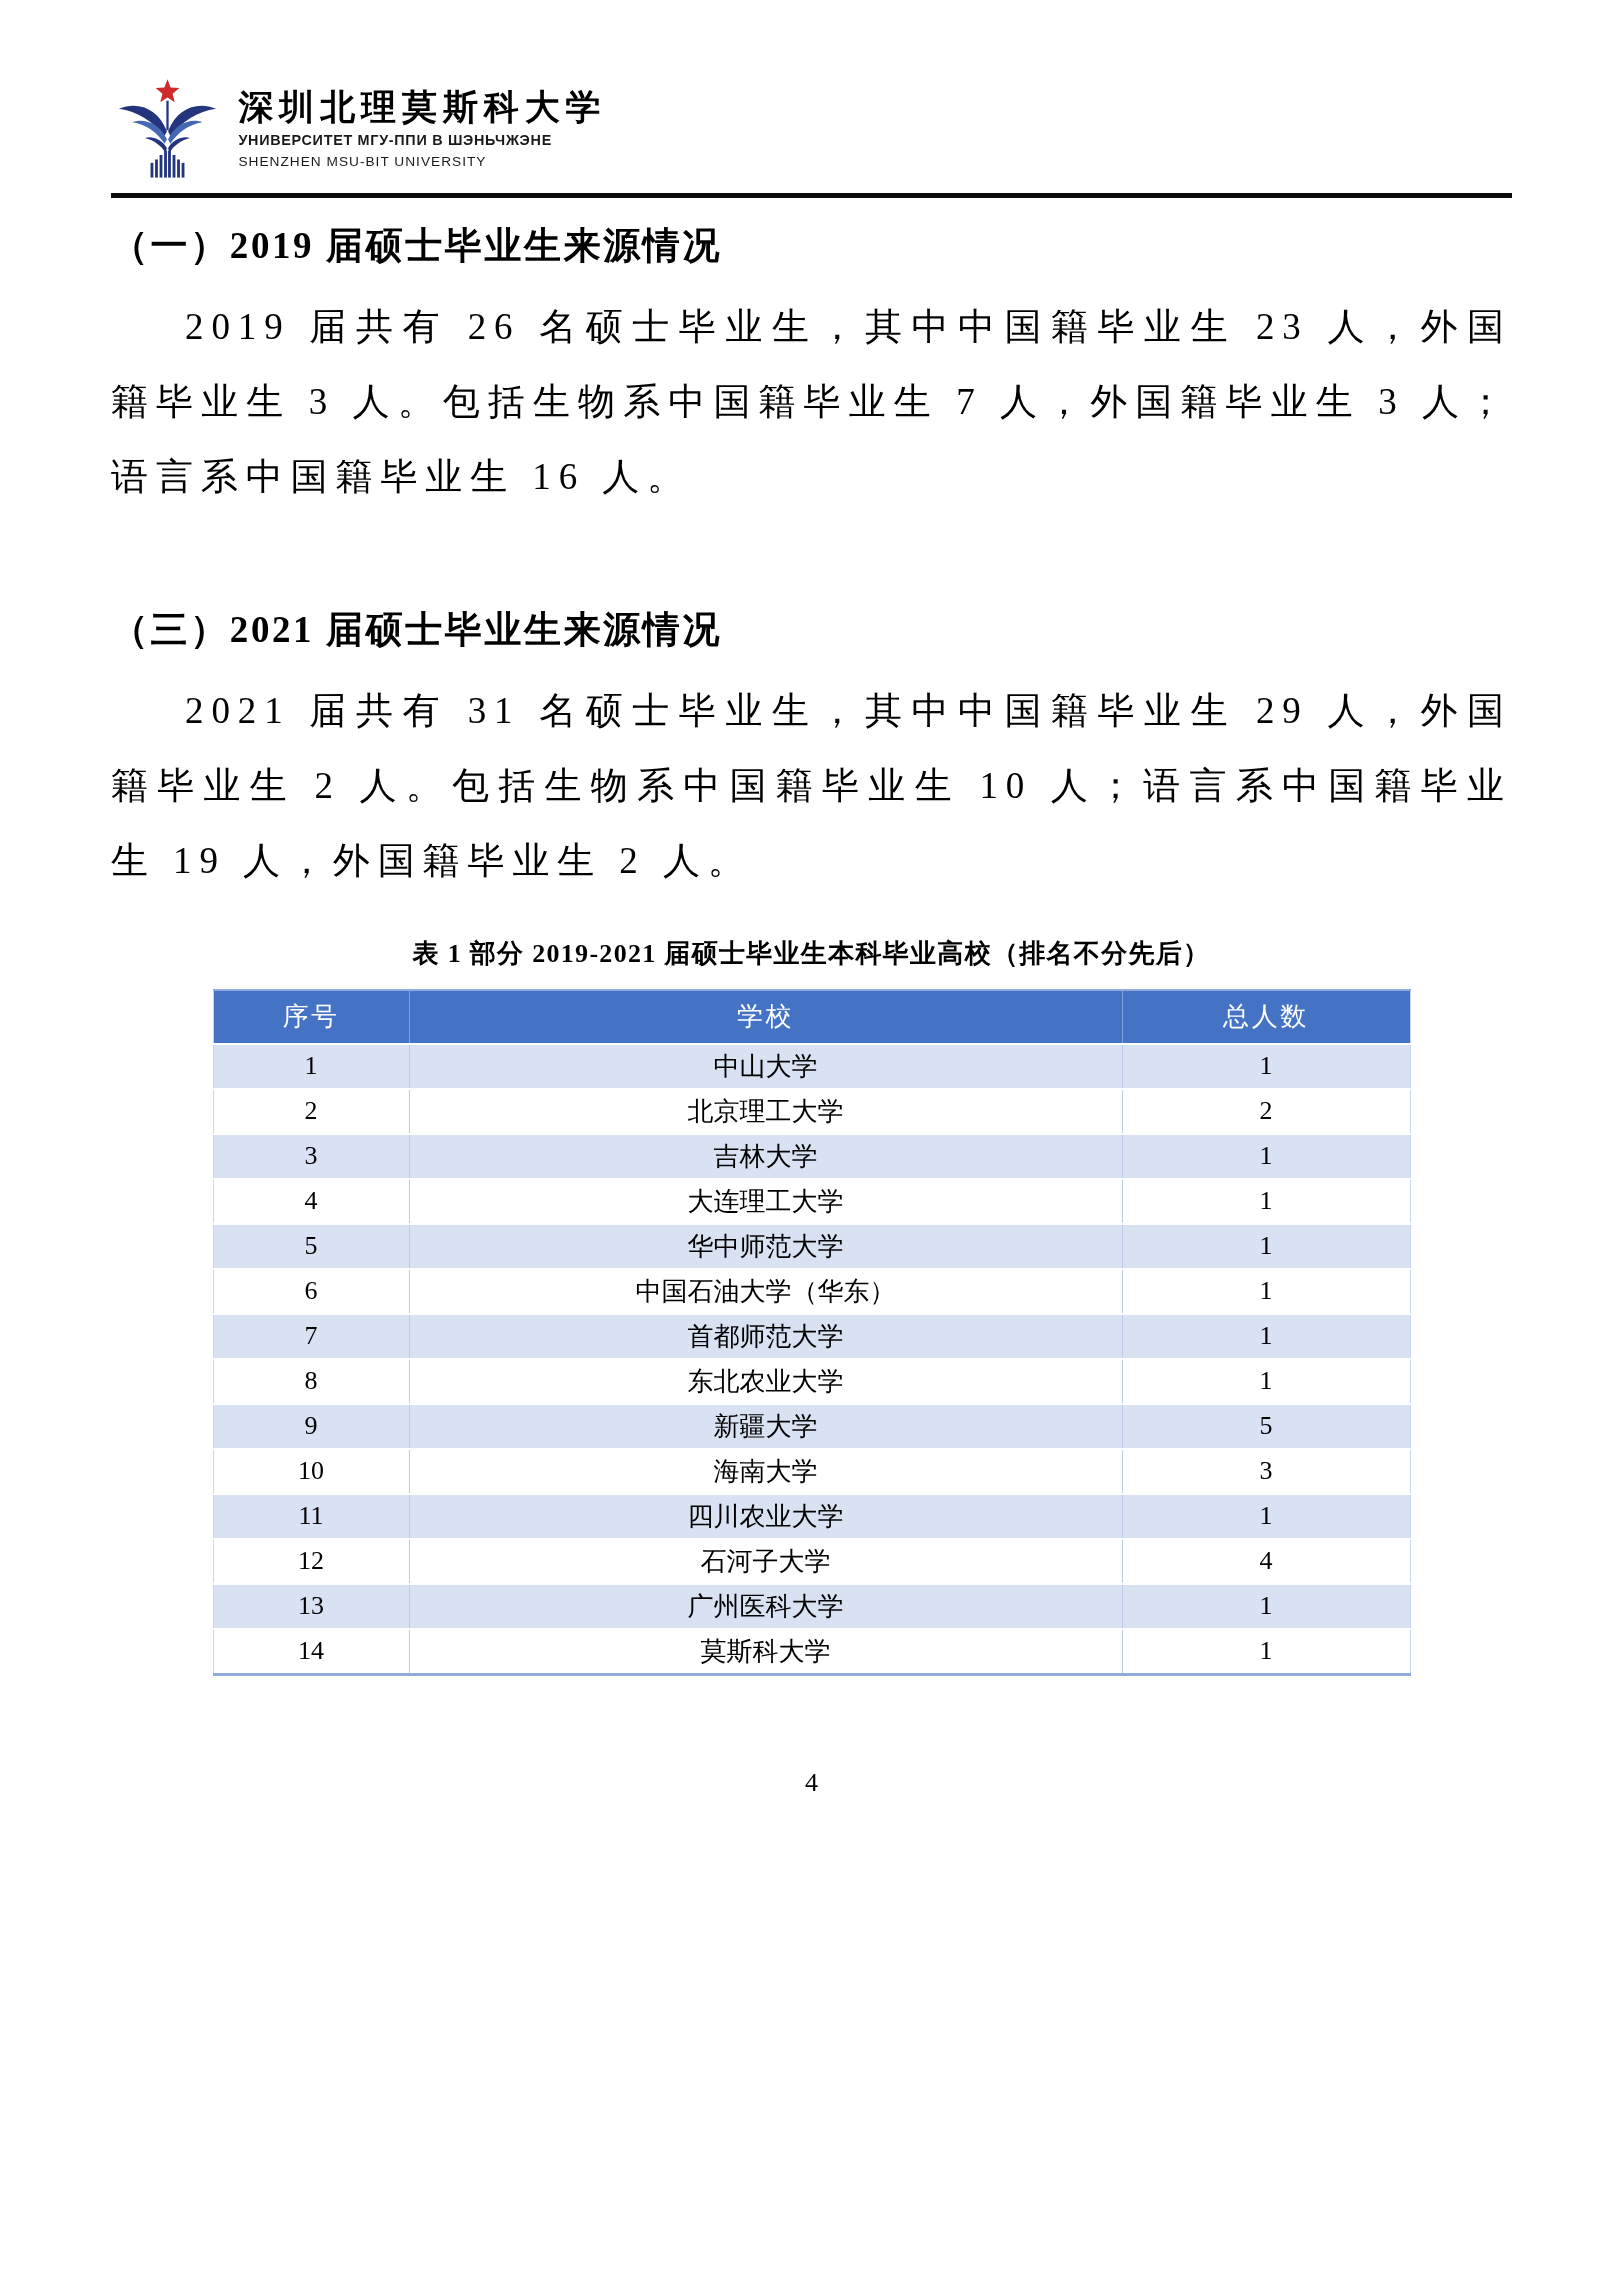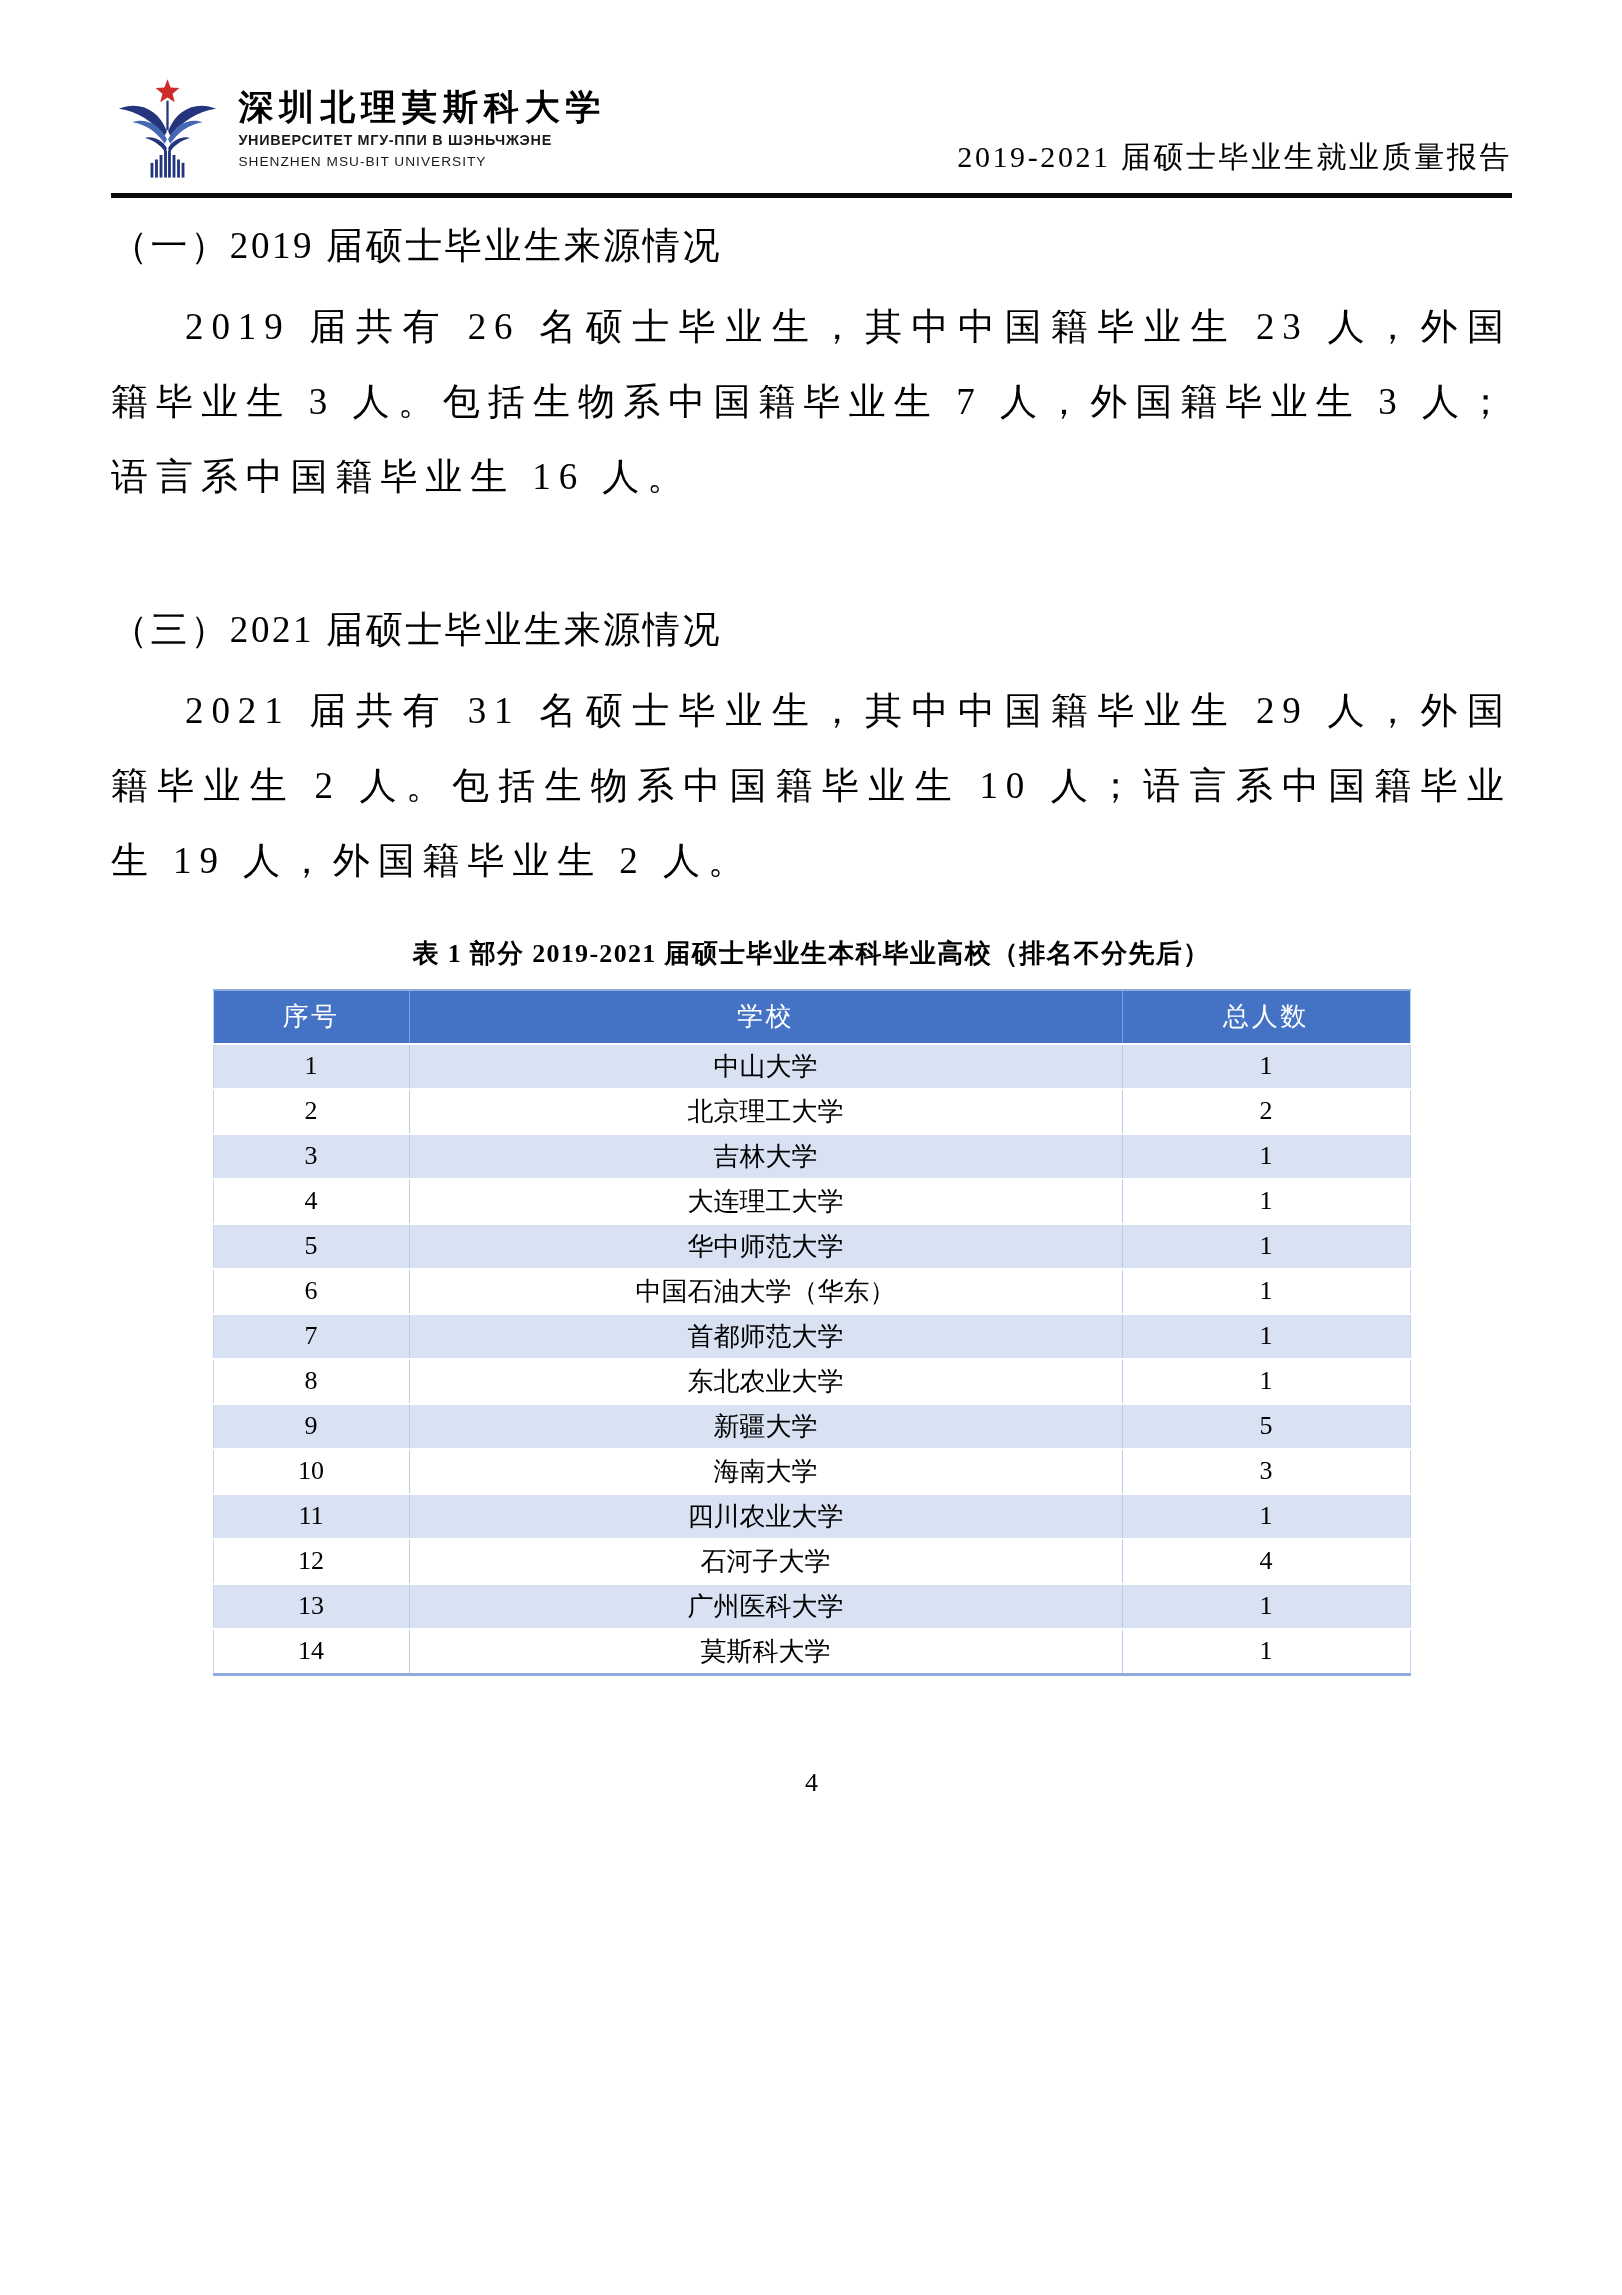--- a/index.html
+++ b/index.html
@@ -43,21 +43,21 @@
     font-family: "Liberation Sans", "DejaVu Sans", sans-serif;
     color: #1a1a1a; white-space: nowrap;
   }
   .report-title {
     font-size: 30px; letter-spacing: 2.6px;
     padding-bottom: 11.8px; white-space: nowrap;
   }
 
   
   .section-heading {
-    font-size: 37px; font-weight: normal;
+    font-size: 37px; font-weight: bold;
     letter-spacing: 2.6px;
     margin: 90px 0 0 0;
     line-height: 52px;
   }
   .section:first-of-type .section-heading { margin-top: 22px; }
   .body-para {
     font-size: 37px;
     line-height: 75px;
     letter-spacing: 7.9px;
     text-align: justify;
@@ -136,21 +136,20 @@
           <rect x="109" y="138" width="5" height="40" fill="#24357E"></rect>
           <rect x="117" y="146" width="5" height="32" fill="#24357E"></rect>
           <rect x="125" y="152" width="5" height="26" fill="#24357E"></rect>
         </svg>
         <div class="logo-text">
           <div class="logo-cn">深圳北理莫斯科大学</div>
           <div class="logo-ru">УНИВЕРСИТЕТ МГУ-ППИ В ШЭНЬЧЖЭНЕ</div>
           <div class="logo-en">SHENZHEN MSU-BIT UNIVERSITY</div>
         </div>
       </div>
-      <div class="report-title">2019-2021 届硕士毕业生就业质量报告</div>
     </header>
 
     <main>
 
       <section class="section">
         <h2 class="section-heading">（一）2019 届硕士毕业生来源情况</h2>
         <p class="body-para">2019 届共有 26 名硕士毕业生，其中中国籍毕业生 23 人，外国籍毕业生 3 人。包括生物系中国籍毕业生 7 人，外国籍毕业生 3 人；语言系中国籍毕业生 16 人。</p>
       </section>
 
 

